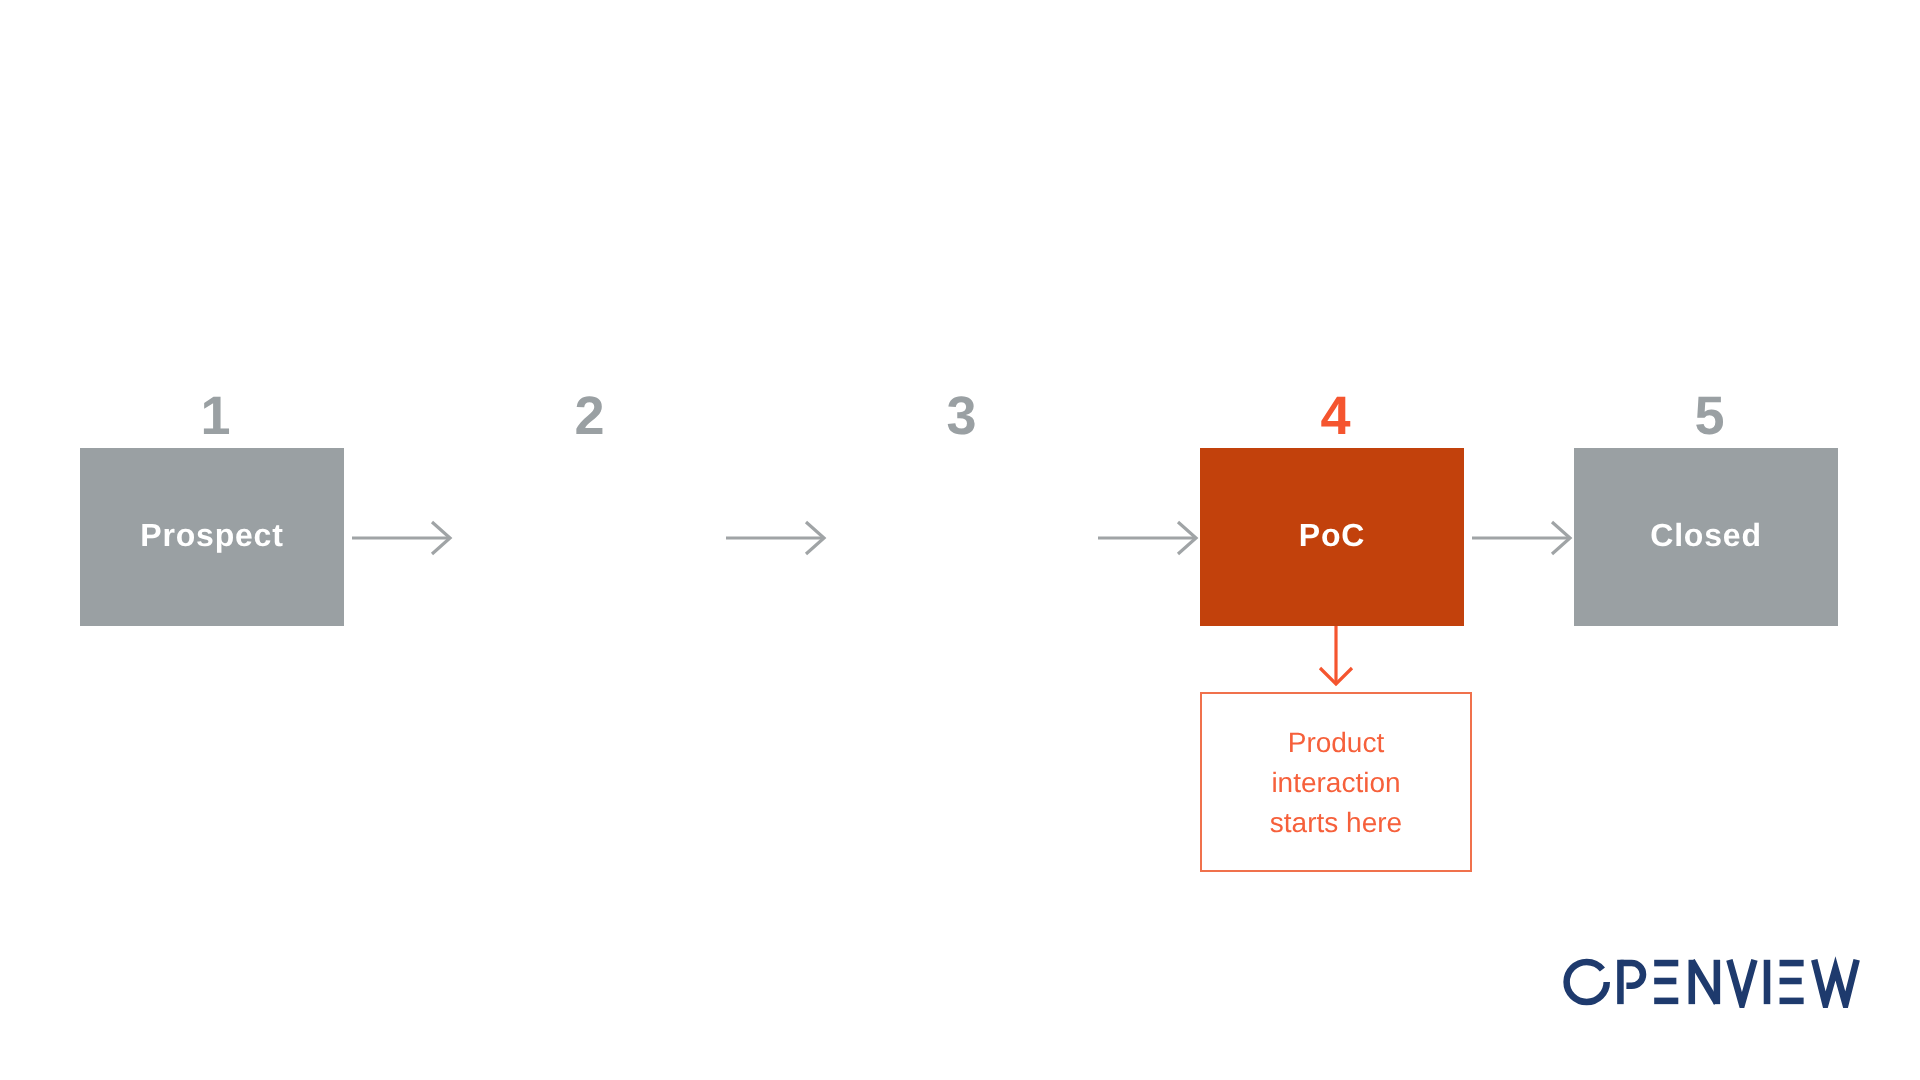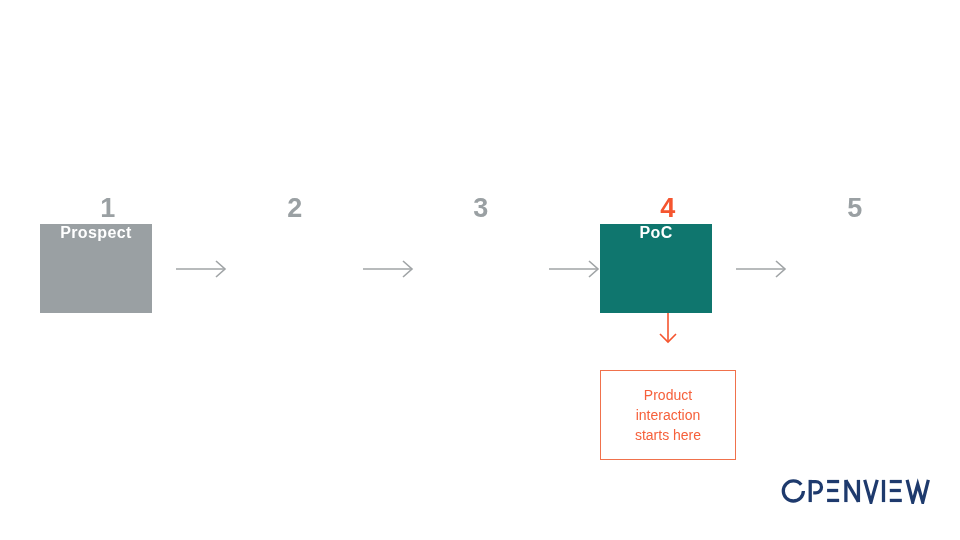--- a/index.html
+++ b/index.html
@@ -24,35 +24,36 @@
     height: 41px;
     display: flex;
     align-items: flex-end;
     justify-content: center;
     font-size: 27px;
     font-weight: bold;
     color: #9AA0A3;
     letter-spacing: 0.5px;
   }
   .stage-box {
-    width: 112px;
+    width: 132px;
     height: 89px;
     background: #9AA0A3;
     display: flex;
+    align-items: center;
     justify-content: center;
   }
   .stage-label {
     color: #ffffff;
     font-size: 16px;
     font-weight: bold;
     letter-spacing: 0.4px;
     text-align: center;
   }
   .stage.highlight .stage-number { color: #F5552F; }
-  .stage.highlight .stage-box   { background: #0f766e; }
+  .stage.highlight .stage-box   { background: #c2410c; }
 
   .stage-1 { left: 40px; }
   .stage-2 { left: 227px; }
   .stage-3 { left: 413px; }
   .stage-4 { left: 600px; }
   .stage-5 { left: 787px; }
 
   .h-arrow {
     position: absolute;
     top: 259px;
@@ -77,21 +78,20 @@
     left: 600px;
     top: 346px;
     width: 136px;
     height: 90px;
     box-sizing: border-box;
     border: 1px solid #F0714C;
     background: #ffffff;
     display: flex;
     align-items: center;
     justify-content: center;
-    margin-top: 24px;
   }
   .annotation-text {
     color: #F6603B;
     font-size: 14px;
     line-height: 20px;
     text-align: center;
     white-space: pre-line;
   }
 
   .logo {
@@ -124,20 +124,23 @@
 
   <div class="stage stage-4 highlight">
     <div class="stage-number">4</div>
     <div class="stage-box">
       <div class="stage-label">PoC</div>
     </div>
   </div>
 
   <div class="stage stage-5">
     <div class="stage-number">5</div>
+    <div class="stage-box">
+      <div class="stage-label">Closed</div>
+    </div>
   </div>
 
   <svg class="h-arrow h-arrow-1" viewBox="0 0 51 20" aria-hidden="true">
     <line x1="0" y1="10" x2="49" y2="10" stroke="#A0A4A6" stroke-width="1.6"></line>
     <polyline points="40,2 49,10 40,18" fill="none" stroke="#A0A4A6" stroke-width="1.6"></polyline>
   </svg>
   <svg class="h-arrow h-arrow-2" viewBox="0 0 51 20" aria-hidden="true">
     <line x1="0" y1="10" x2="49" y2="10" stroke="#A0A4A6" stroke-width="1.6"></line>
     <polyline points="40,2 49,10 40,18" fill="none" stroke="#A0A4A6" stroke-width="1.6"></polyline>
   </svg>

